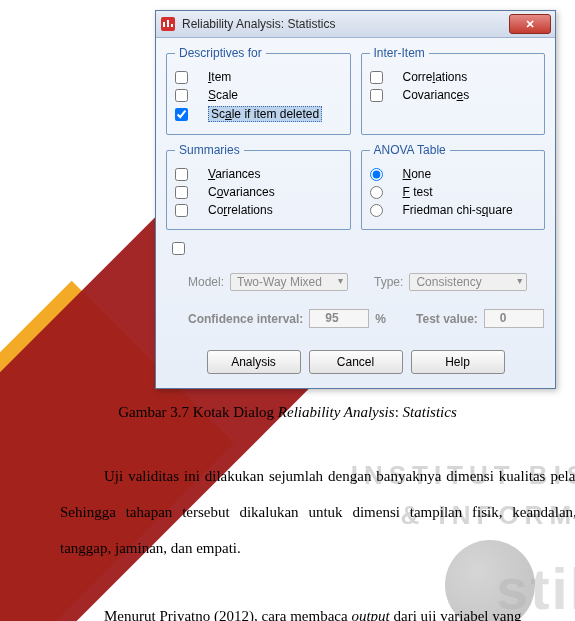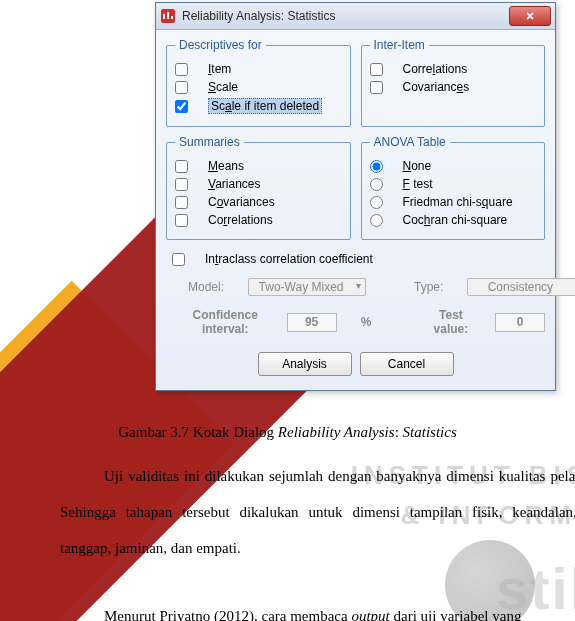--- a/index.html
+++ b/index.html
@@ -74,21 +74,21 @@
     font-weight: bold;
     color:#b0b0b0;
     letter-spacing:2px;
     z-index:0;
     opacity:0.4;
   }
 
   .dialog {
     position: absolute;
     left: 155px;
-    top: 2px;
+    top: 10px;
     width: 399px;
     background: linear-gradient(#f4f8fd,#e8eef8);
     border: 1px solid #5a7aa4;
     box-shadow: 2px 2px 6px rgba(0,0,0,0.25);
     z-index: 10;
   }
   .titlebar {
     height: 26px;
     background: linear-gradient(#e9eef6,#cfd9ea);
     display: flex;
@@ -161,24 +161,23 @@
   .chk .lbl u, .rad .lbl u { text-decoration: underline; }
   .highlighted {
     background: #bcd3ee;
     border: 1px dotted #3b6aa6;
     padding: 0 2px;
     display: inline-block;
   }
   .disabled-row {
     display:flex;
     align-items:center;
-    gap:24px;
-    margin:12px 0;
+    gap:6px;
+    margin:18px 0;
     color:#8a8a8a;
-    text-align:center;
   }
   .disabled-row .dlabel { font-size:12px; }
   .dselect {
     border:1px solid #b8b8b8;
     background:#f0f0f0;
     color:#8a8a8a;
     font-size:12px;
     padding:1px 18px 1px 6px;
     position:relative;
     border-radius:2px;
@@ -221,21 +220,21 @@
     border-radius:3px;
     font-size:12px;
     display:flex;
     align-items:center;
     justify-content:center;
     cursor:pointer;
     padding: 0 10px;
   }
   .caption {
     position:absolute;
-    top: 424px;
+    top: 404px;
     left: 0;
     right: 0;
     text-align:center;
     font-family: "Times New Roman", serif;
     font-size: 15px;
     z-index:5;
   }
   .para {
     position:absolute;
     left: 60px;
@@ -304,24 +303,20 @@
           <span class="lbl">Covarianc<u>e</u>s</span>
         </label>
       </fieldset>
     </div>
 
     <div class="row">
       <fieldset class="col-left">
         <legend>Summaries</legend>
         <label class="chk">
           <input type="checkbox" style="">
-          <span class="lbl"><u>M</u>eans</span>
-        </label>
-        <label class="chk">
-          <input type="checkbox" style="">
           <span class="lbl"><u>V</u>ariances</span>
         </label>
         <label class="chk">
           <input type="checkbox" style="">
           <span class="lbl">C<u>o</u>variances</span>
         </label>
         <label class="chk">
           <input type="checkbox" style="">
           <span class="lbl">Co<u>r</u>relations</span>
         </label>
@@ -334,31 +329,26 @@
           <span class="lbl"><u>N</u>one</span>
         </label>
         <label class="rad">
           <input type="radio" name="anova" style="">
           <span class="lbl"><u>F</u> test</span>
         </label>
         <label class="rad">
           <input type="radio" name="anova" style="">
           <span class="lbl">Friedman chi-s<u>q</u>uare</span>
         </label>
-        <label class="rad">
-          <input type="radio" name="anova" style="">
-          <span class="lbl">Coc<u>h</u>ran chi-square</span>
-        </label>
       </fieldset>
     </div>
 
     <div class="lowerchecks">
       <label class="chk">
         <input type="checkbox" style="">
-        <span class="lbl">In<u>t</u>raclass correlation coefficient</span>
       </label>
 
       <div class="disabled-row" style="margin-left:16px;">
         <span class="dlabel">Model:</span>
         <span class="dselect">Two-Way Mixed</span>
         <span style="width:14px;"></span>
         <span class="dlabel">Type:</span>
         <span class="dselect">Consistency</span>
       </div>
       <div class="disabled-row" style="margin-left:16px;font-weight:bold;">
@@ -367,20 +357,21 @@
         <span class="dlabel">%</span>
         <span style="width:18px;"></span>
         <span class="dlabel">Test value:</span>
         <span class="dinput">0</span>
       </div>
     </div>
 
     <div class="btnbar">
       <div class="btn">Analysis</div>
       <div class="btn">Cancel</div>
+      <div class="btn">Help</div>
     </div>
   </div>
 </div>
 
 <div class="caption">
   Gambar 3.7 Kotak Dialog <i>Reliability Analysis</i>: <i>Statistics</i>
 </div>
 <div class="para para1">Uji validitas ini dilakukan sejumlah dengan banyaknya dimensi kualitas pelayanan. Sehingga tahapan tersebut dikalukan untuk dimensi tampilan fisik, keandalan, daya tanggap,  jaminan, dan empati.</div>
 <div class="para para2">
   Menurut Priyatno (2012), cara membaca <i>output</i> dari uji variabel yang

